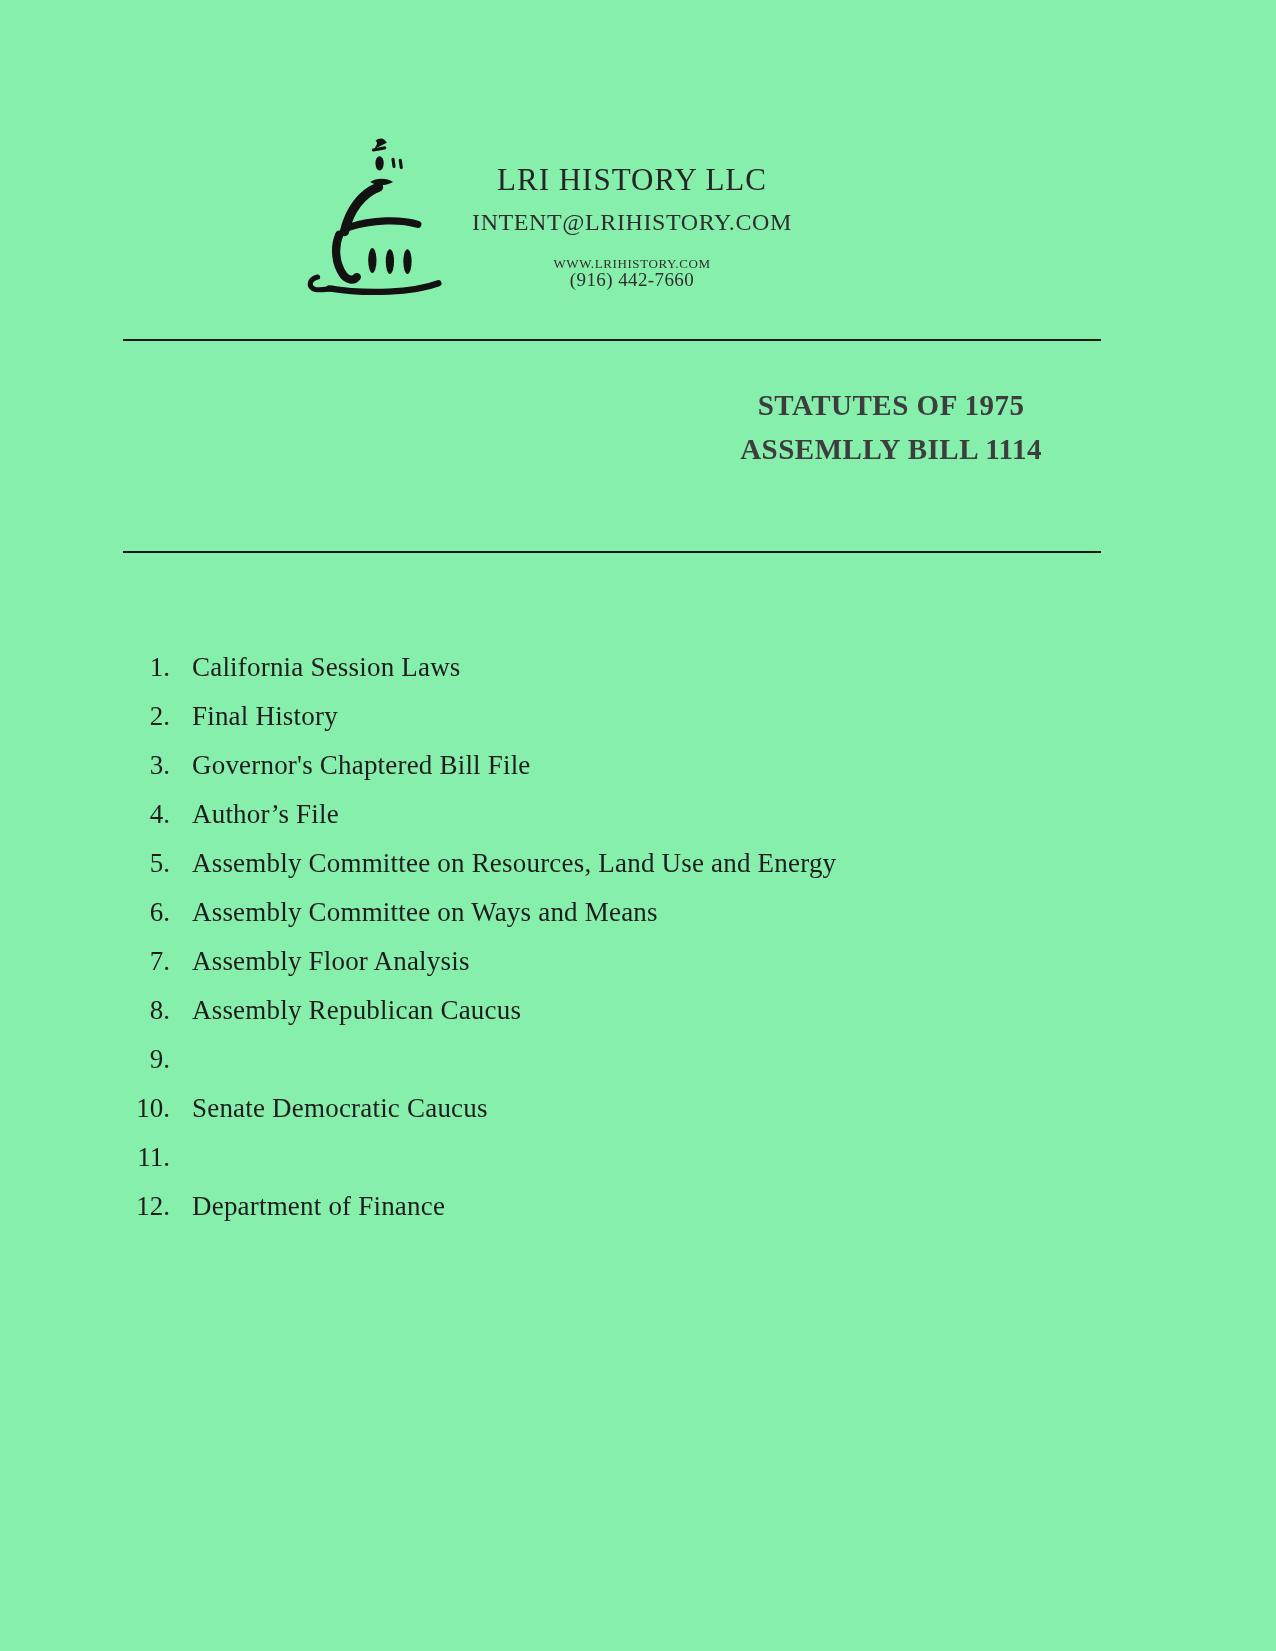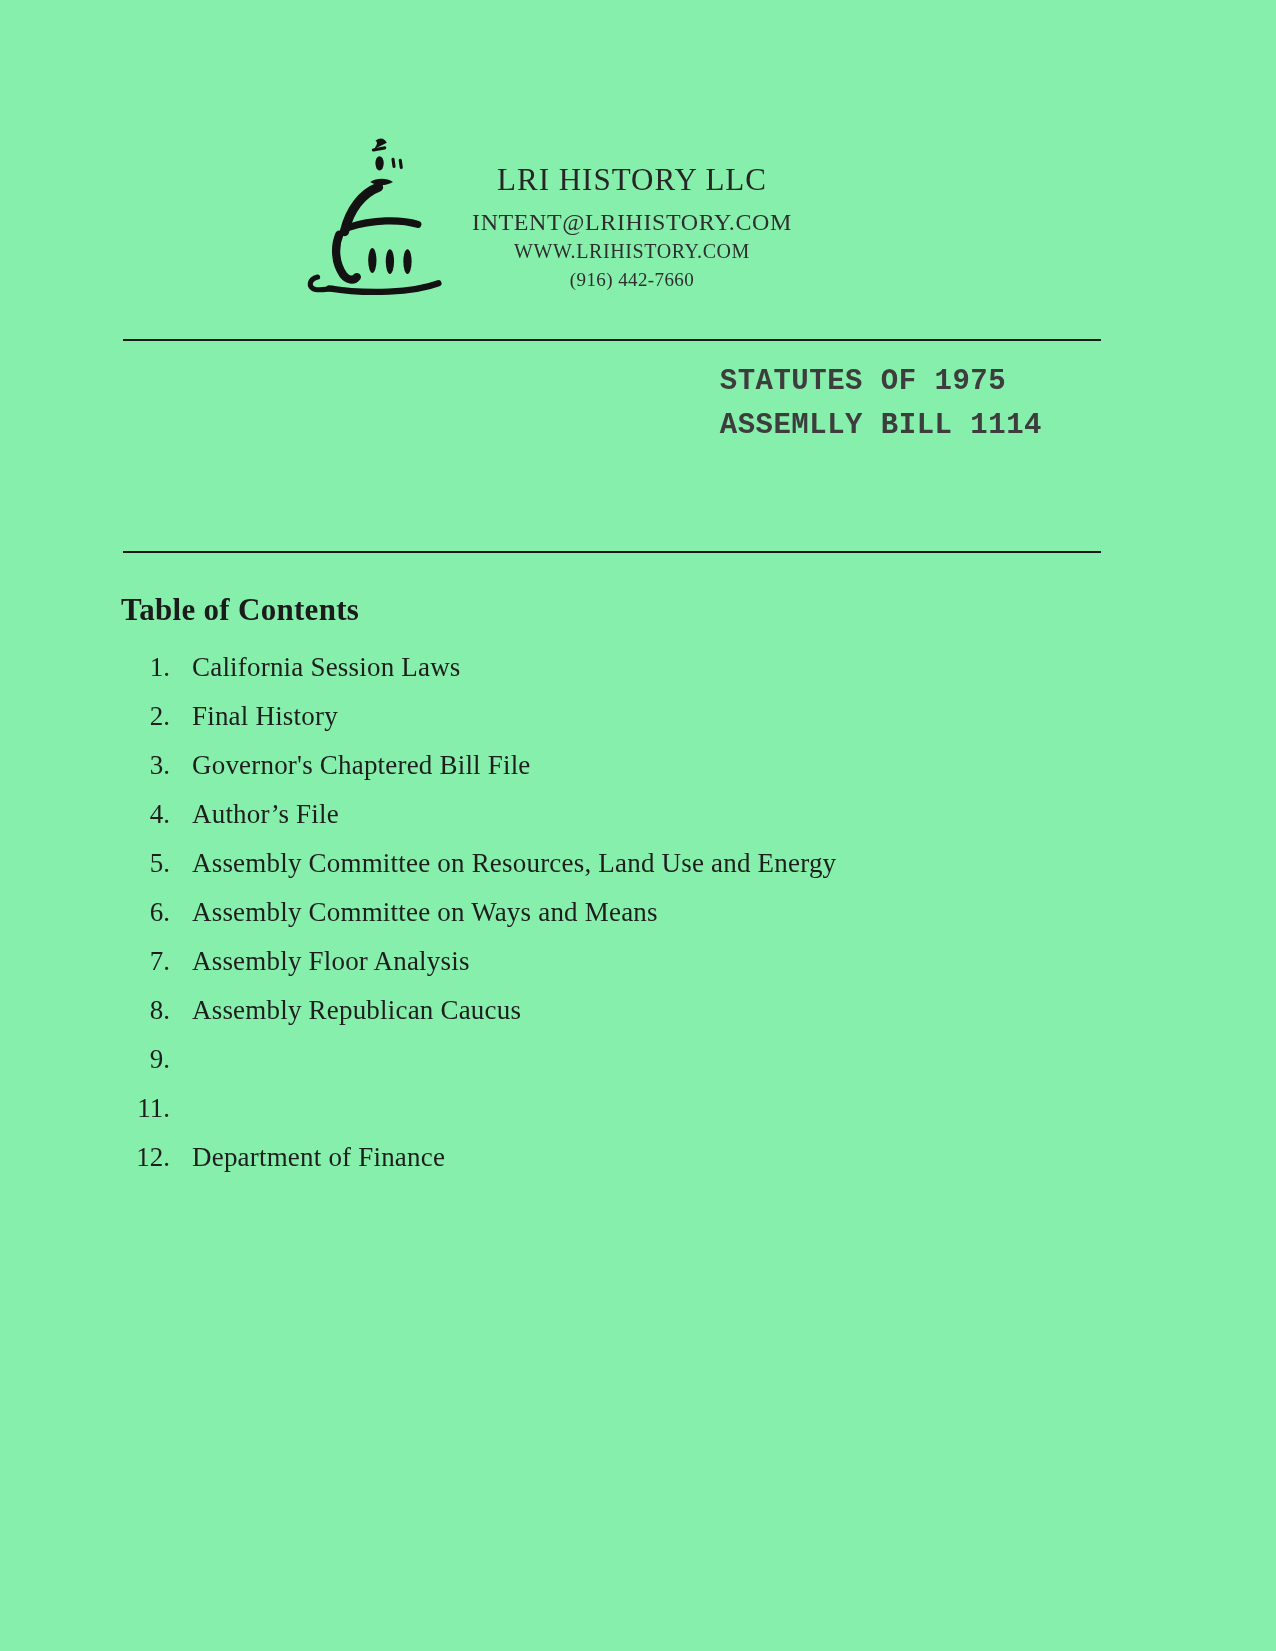--- a/index.html
+++ b/index.html
@@ -14,33 +14,32 @@
   .logo{position:absolute;left:300px;top:130px;width:155px;height:168px;}
   .company-name{
     position:absolute;left:632px;top:162px;transform:translateX(-50%);
     font-size:31px;letter-spacing:1px;color:#262626;white-space:pre;
   }
   .contact-line{
     position:absolute;left:632px;transform:translateX(-50%);
     color:#2e2e2e;white-space:pre;
   }
   .email{top:209px;font-size:24px;letter-spacing:0.6px;}
-  .website{top:240px;font-size:20px;letter-spacing:0.6px;text-align:right;}
+  .website{top:256px;font-size:13px;letter-spacing:0.6px;text-align:right;}
   .phone{top:269px;font-size:19px;letter-spacing:0.4px;}
 
   .rule{position:absolute;left:123px;width:978px;height:2px;background:#191919;}
   .rule-1{top:339px;}
   .rule-2{top:551px;}
 
   
   .statutes{
-    position:absolute;right:234px;top:360px;text-align:left;
+    position:absolute;right:234px;top:383px;text-align:center;
     font-weight:bold;color:#3d3d3d;font-size:29px;line-height:44px;
     letter-spacing:0.5px;
-    font-family:Liberation Mono, monospace;
   }
   .statute-line{white-space:pre;}
 
   
   .toc-heading{
     position:absolute;left:121px;top:592px;
     font-size:31px;font-weight:bold;color:#1b1b1b;letter-spacing:0.3px;
   }
   .toc-list{
     position:absolute;left:120px;top:652px;width:950px;
@@ -92,21 +91,20 @@
 
   <div class="rule rule-1"></div>
 
   <div class="statutes">
     <div class="statute-line">STATUTES OF 1975</div>
     <div class="statute-line">ASSEMLLY BILL 1114</div>
   </div>
 
   <div class="rule rule-2"></div>
 
-  <div class="toc-heading">Table of Contents</div>
 
   <ol class="toc-list">
     <li class="toc-item">
       <span class="toc-num">1.</span>
       <span class="toc-label">California Session Laws</span>
     </li>
     <li class="toc-item">
       <span class="toc-num">2.</span>
       <span class="toc-label">Final History</span>
     </li>
@@ -131,20 +129,24 @@
       <span class="toc-label">Assembly Floor Analysis</span>
     </li>
     <li class="toc-item">
       <span class="toc-num">8.</span>
       <span class="toc-label">Assembly Republican Caucus</span>
     </li>
     <li class="toc-item">
       <span class="toc-num">9.</span>
     </li>
     <li class="toc-item">
+      <span class="toc-num">10.</span>
+      <span class="toc-label">Senate Democratic Caucus</span>
+    </li>
+    <li class="toc-item">
       <span class="toc-num">11.</span>
     </li>
     <li class="toc-item">
       <span class="toc-num">12.</span>
       <span class="toc-label">Department of Finance</span>
     </li>
   </ol>
 
 </div>
 

